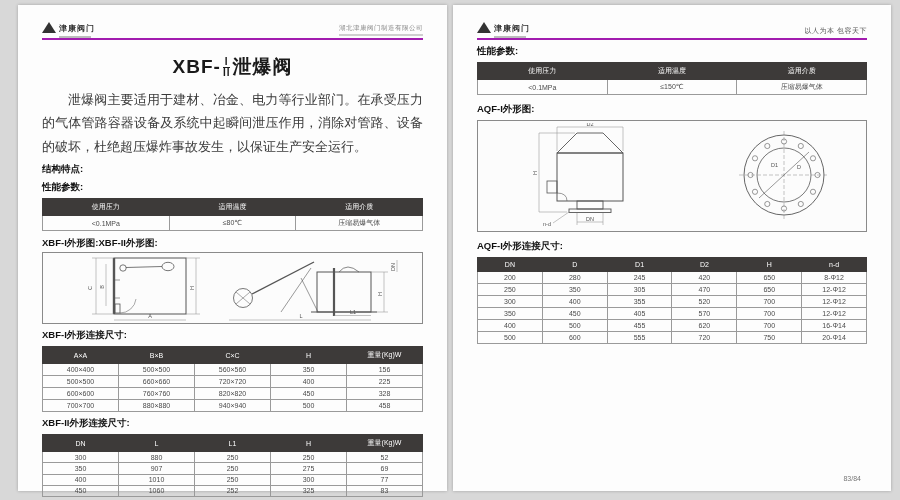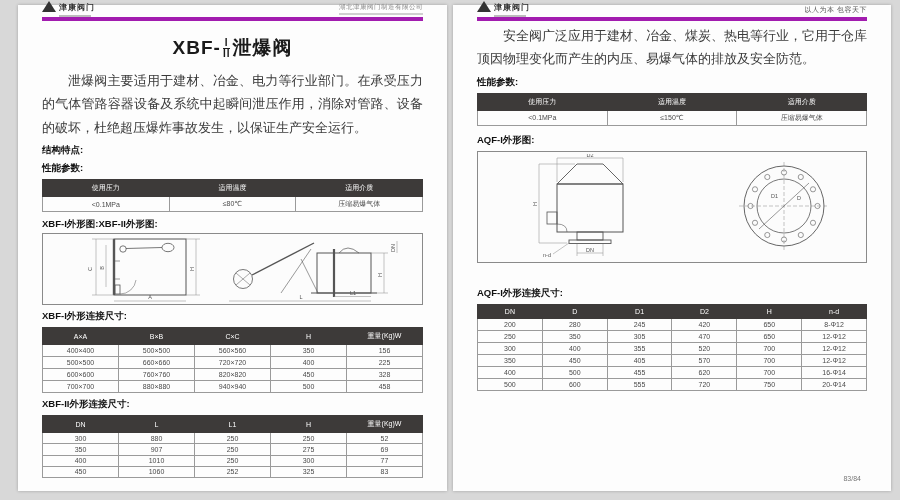--- a/index.html
+++ b/index.html
@@ -2,21 +2,21 @@
 <html><head>
 <meta charset="utf-8">
 <style>
   * { margin:0; padding:0; box-sizing:border-box; }
   html,body { width:900px; height:500px; overflow:hidden; }
   body { background:#d8d8d8; font-family:"Liberation Sans","DejaVu Sans",sans-serif; position:relative; }
   .page { position:absolute; top:5px; height:486px; background:#fdfdfd; box-shadow:0 0 3px rgba(0,0,0,.25); padding:0 24px; }
   .page-left  { left:18px;  width:429px; }
   .page-right { left:453px; width:438px; }
 
-  .hdr { display:flex; justify-content:space-between; align-items:flex-end; padding-top:9px; height:16px; border-bottom:4px solid #a21caf; }
+  .hdr { display:flex; justify-content:space-between; align-items:flex-end; padding-top:9px; height:35px; border-bottom:2px solid #a21caf; }
   .logo { display:flex; align-items:center; gap:3px; }
   .logo-tri { width:0; height:0; border-left:7px solid transparent; border-right:7px solid transparent; border-bottom:11px solid #333; }
   .logo-txt { font-size:8px; font-weight:bold; color:#333; letter-spacing:1px; }
   .logo-sub { height:2px; width:32px; background:#bcbcbc; margin-top:1px; }
   .hdr-right { text-align:right; padding-bottom:2px; }
   .hdr-right .co { font-size:6.5px; color:#8a8a8a; letter-spacing:.5px; }
   .hdr-right .co-sub { height:2px; width:100%; background:#cfcfcf; margin-top:1px; }
 
   h1.title { text-align:center; font-size:19px; font-weight:bold; color:#1a1a1a; letter-spacing:1px; margin:14px 0 8px; }
   .frac { display:inline-flex; flex-direction:column; vertical-align:middle; font-size:10px; line-height:1.05; margin:0 2px; }
@@ -235,21 +235,20 @@
         <span class="logo-txt">津康阀门</span>
         <span class="logo-sub" style="display:block"></span>
       </span>
     </div>
     <div class="hdr-right">
       <div class="co" style="font-size:7px;color:#555">以人为本  包容天下</div>
     </div>
   </div>
 
 
-  <p class="body-text">安全阀广泛应用于建材、冶金、煤炭、热电等行业，它用于仓库顶因物理变化而产生的内压、易爆气体的排放及安全防范。</p>
   <h3 class="sec">性能参数:</h3>
   <table>
       <thead>
         <tr>
           <th>使用压力</th>
           <th>适用温度</th>
           <th>适用介质</th>
         </tr>
       </thead>
       <tbody>
@@ -305,21 +304,21 @@
           <circle class="ln" cx="48.3" cy="23" r="2.6" stroke-width=".6"></circle>
       </g>
       <line class="dim" x1="20" y1="52" x2="110" y2="52" stroke-dasharray="4,2"></line>
       <line class="dim" x1="65" y1="8" x2="65" y2="96" stroke-dasharray="4,2"></line>
       <line class="ln" x1="40" y1="75" x2="90" y2="29" stroke-width=".6"></line>
       <text class="dl" x="52" y="44">D1</text>
       <text class="dl" x="78" y="46">D</text>
     </svg>
   </div>
 
-  <h3 class="sec" style="margin-top:24px">AQF-I外形连接尺寸:</h3>
+  <h3 class="sec" style="margin-top:8px">AQF-I外形连接尺寸:</h3>
   <table>
       <thead>
         <tr>
           <th>DN</th>
           <th>D</th>
           <th>D1</th>
           <th>D2</th>
           <th>H</th>
           <th>n-d</th>
         </tr>

